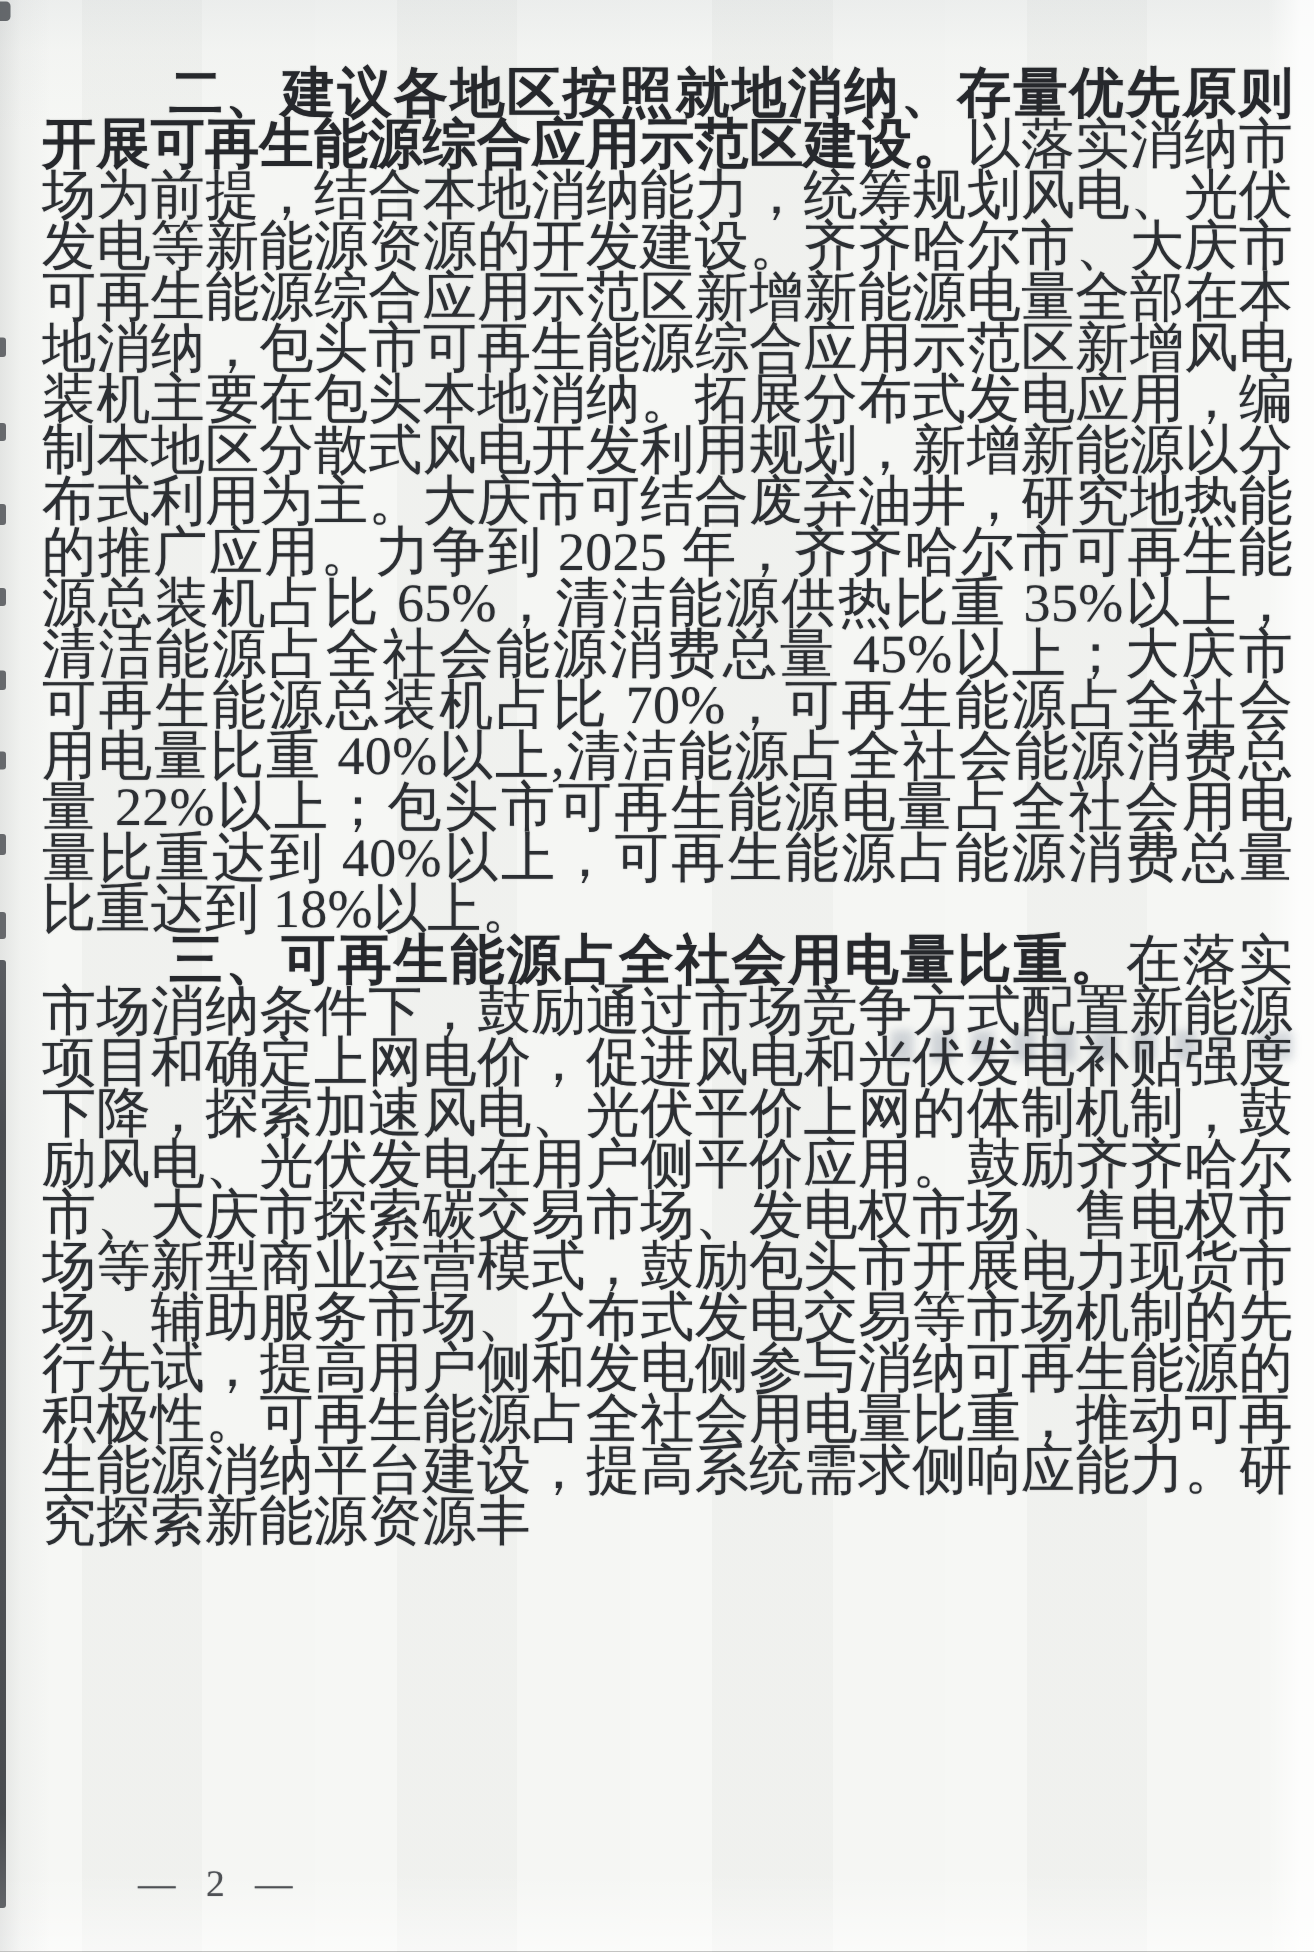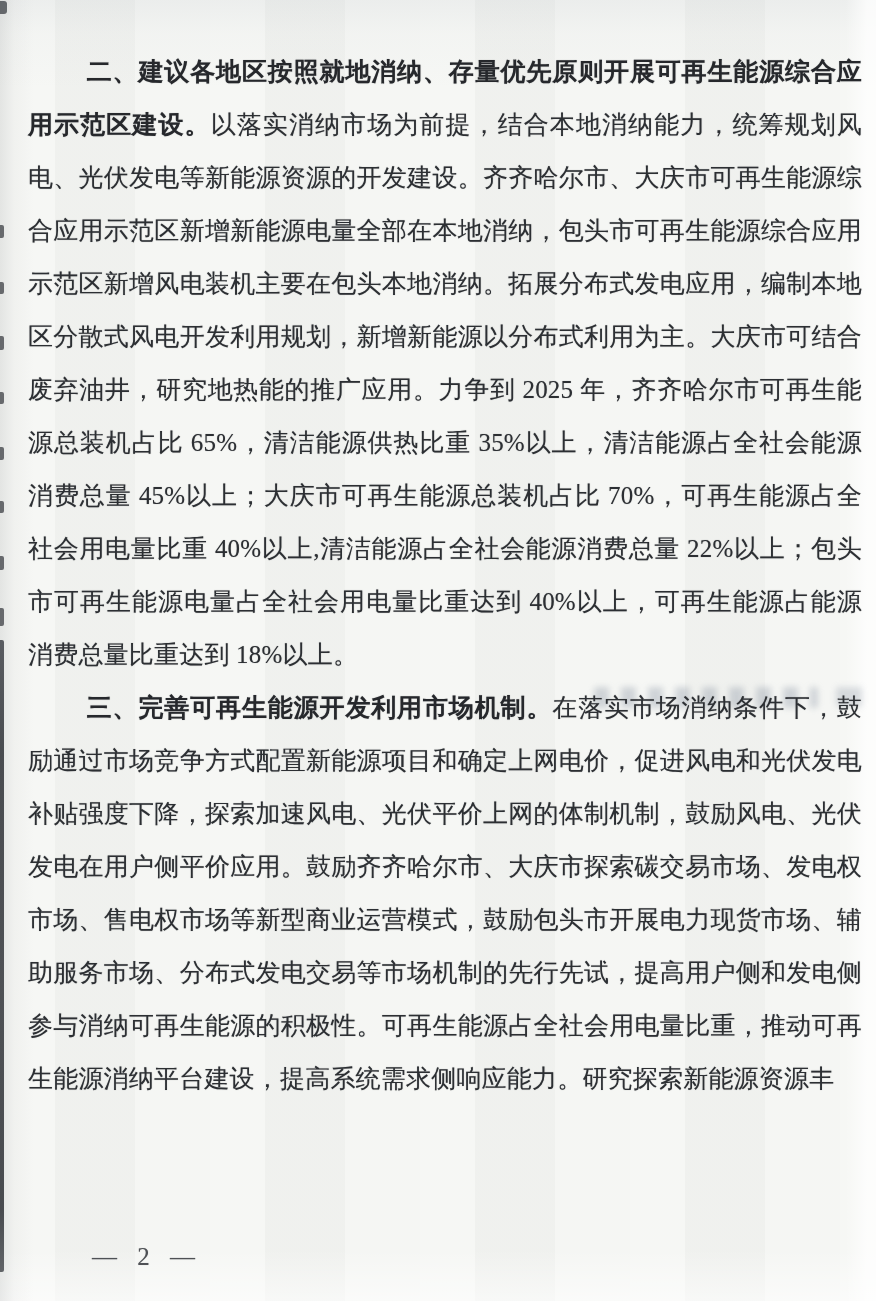--- a/index.html
+++ b/index.html
@@ -27,22 +27,22 @@
         rgba(255,255,255,0.12) 135px, rgba(255,255,255,0.12) 210px),
       #f4f5f2;
   }
 
   .text-block {
     position: absolute;
     left: 28px;
     top: 45px;
     width: 834px;
     color: #2c2f33;
-    font-size: 25px;
-    line-height: 53px;
+    font-size: 36px;
+    line-height: 34px;
     text-align: justify;
     letter-spacing: 0.2px;
     text-shadow: 0 0 1px rgba(44,47,51,0.45);
   }
 
   .para { margin: 0; text-indent: 2.35em; }
 
   .para .lead { font-weight: bold; color: #26282c; }
 
   .footer {
@@ -117,18 +117,18 @@
   <div class="nub" style="top:501px;  height:12px;"></div>
   <div class="nub" style="top:556px;  height:14px;"></div>
   <div class="nub" style="top:608px;  height:18px;"></div>
   <div class="edge-strip"></div>
 
   <div class="ghost"></div>
   <div class="ghost-2"></div>
 
   <div class="text-block">
     <p class="para"><span class="lead">二、建议各地区按照就地消纳、存量优先原则开展可再生能源综合应用示范区建设。</span><span>以落实消纳市场为前提，结合本地消纳能力，统筹规划风电、光伏发电等新能源资源的开发建设。齐齐哈尔市、大庆市可再生能源综合应用示范区新增新能源电量全部在本地消纳，包头市可再生能源综合应用示范区新增风电装机主要在包头本地消纳。拓展分布式发电应用，编制本地区分散式风电开发利用规划，新增新能源以分布式利用为主。大庆市可结合废弃油井，研究地热能的推广应用。力争到 2025 年，齐齐哈尔市可再生能源总装机占比 65%，清洁能源供热比重 35%以上，清洁能源占全社会能源消费总量 45%以上；大庆市可再生能源总装机占比 70%，可再生能源占全社会用电量比重 40%以上,清洁能源占全社会能源消费总量 22%以上；包头市可再生能源电量占全社会用电量比重达到 40%以上，可再生能源占能源消费总量比重达到 18%以上。</span></p>
-    <p class="para"><span class="lead">三、完善可再生能源开发利用市场机制。</span><span>在落实市场消纳条件下，鼓励通过市场竞争方式配置新能源项目和确定上网电价，促进风电和光伏发电补贴强度下降，探索加速风电、光伏平价上网的体制机制，鼓励风电、光伏发电在用户侧平价应用。鼓励齐齐哈尔市、大庆市探索碳交易市场、发电权市场、售电权市场等新型商业运营模式，鼓励包头市开展电力现货市场、辅助服务市场、分布式发电交易等市场机制的先行先试，提高用户侧和发电侧参与消纳可再生能源的积极性。可再生能源占全社会用电量比重，推动可再生能源消纳平台建设，提高系统需求侧响应能力。研究探索新能源资源丰</span></p>
+    <p class="para"><span class="lead">三、可再生能源占全社会用电量比重。</span><span>在落实市场消纳条件下，鼓励通过市场竞争方式配置新能源项目和确定上网电价，促进风电和光伏发电补贴强度下降，探索加速风电、光伏平价上网的体制机制，鼓励风电、光伏发电在用户侧平价应用。鼓励齐齐哈尔市、大庆市探索碳交易市场、发电权市场、售电权市场等新型商业运营模式，鼓励包头市开展电力现货市场、辅助服务市场、分布式发电交易等市场机制的先行先试，提高用户侧和发电侧参与消纳可再生能源的积极性。可再生能源占全社会用电量比重，推动可再生能源消纳平台建设，提高系统需求侧响应能力。研究探索新能源资源丰</span></p>
   </div>
 
   <div class="footer">— 2 —</div>
 
 </div>
 
 </body></html>

